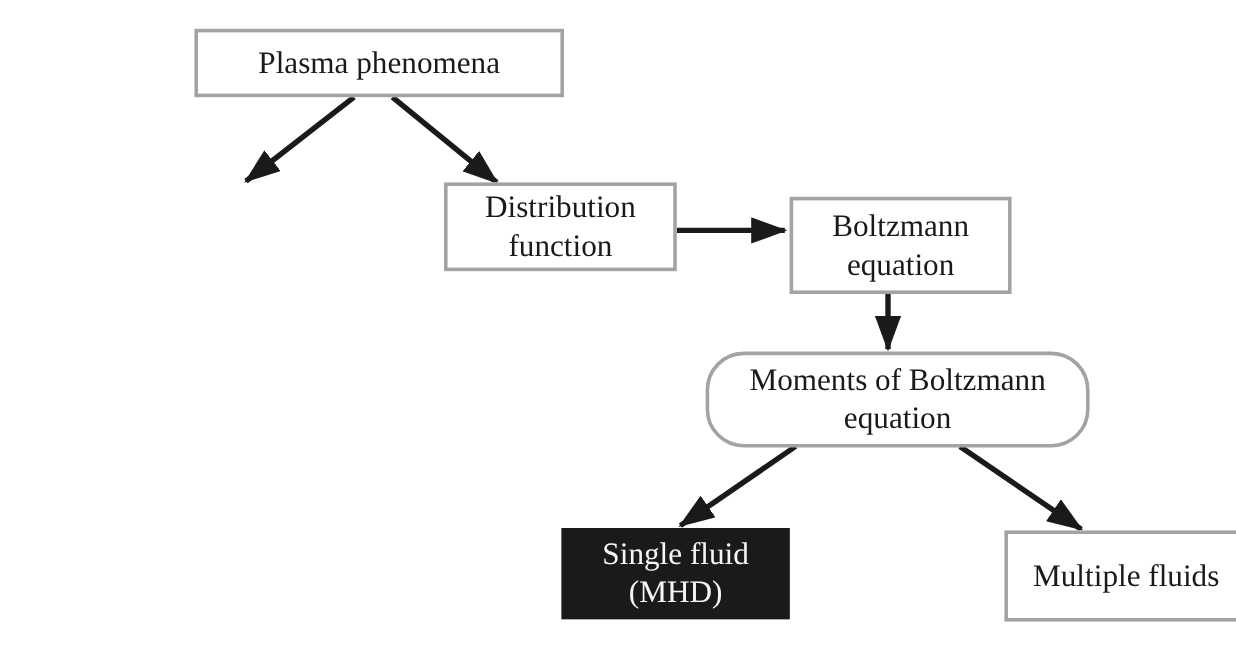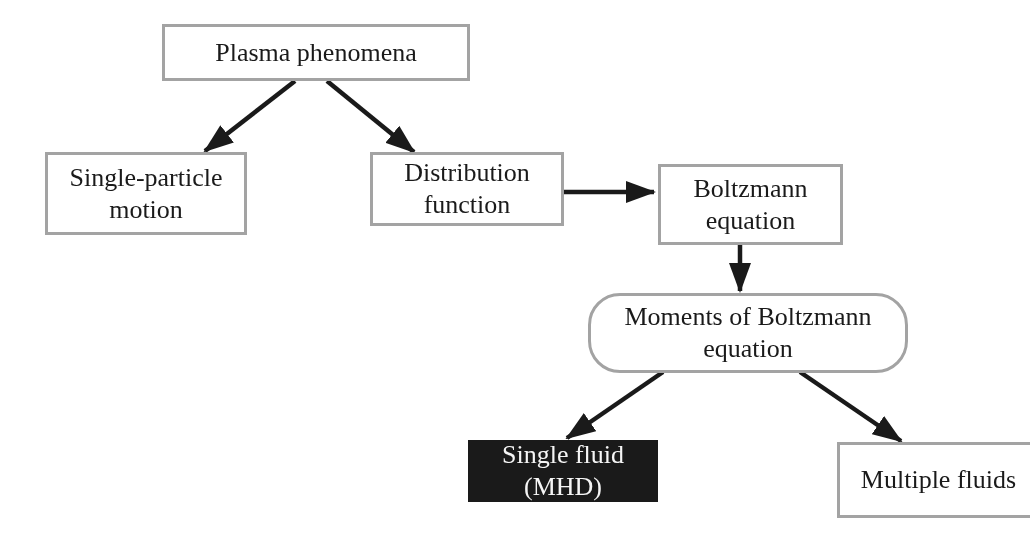--- a/index.html
+++ b/index.html
@@ -32,21 +32,21 @@
   .node.dark {
     background: #1a1a1a;
     border-color: #1a1a1a;
     color: #f5f5f5;
   }
   #node-plasma        { left: 162px; top: 24px;  width: 308px; height: 57px; }
   #node-single-particle { left: 45px;  top: 152px; width: 202px; height: 83px; }
   #node-distribution  { left: 370px; top: 152px; width: 194px; height: 74px; }
   #node-boltzmann     { left: 658px; top: 164px; width: 185px; height: 81px; }
   #node-moments       { left: 588px; top: 293px; width: 320px; height: 80px; border-radius: 32px; }
-  #node-single-fluid  { left: 468px; top: 440px; width: 190px; height: 62px; }
+  #node-single-fluid  { left: 468px; top: 440px; width: 190px; height: 76px; }
   #node-multiple-fluids { left: 797px; top: 442px; width: 203px; height: 76px; margin-left: 40px; }
   #arrow-layer {
     position: absolute;
     left: 0;
     top: 0;
     width: 1030px;
     height: 541px;
     pointer-events: none;
   }
   #arrow-layer line {
@@ -68,22 +68,20 @@
     <line x1="295" y1="81" x2="205" y2="151" marker-end="url(#ah)"></line>
     <line x1="327" y1="81" x2="414" y2="152" marker-end="url(#ah)"></line>
     <line x1="564" y1="192" x2="654" y2="192" marker-end="url(#ah)"></line>
     <line x1="740" y1="233" x2="740" y2="291" marker-end="url(#ah)"></line>
     <line x1="663" y1="372" x2="567" y2="438" marker-end="url(#ah)"></line>
     <line x1="800" y1="372" x2="901" y2="441" marker-end="url(#ah)"></line>
   </svg>
 
   <div id="node-plasma" class="node">Plasma phenomena</div>
 
-  <div id="node-single-particle" class="node">Single-particle
-motion</div>
 
   <div id="node-distribution" class="node">Distribution
 function</div>
 
   <div id="node-boltzmann" class="node">Boltzmann
 equation</div>
 
   <div id="node-moments" class="node">Moments of Boltzmann
 equation</div>
 

